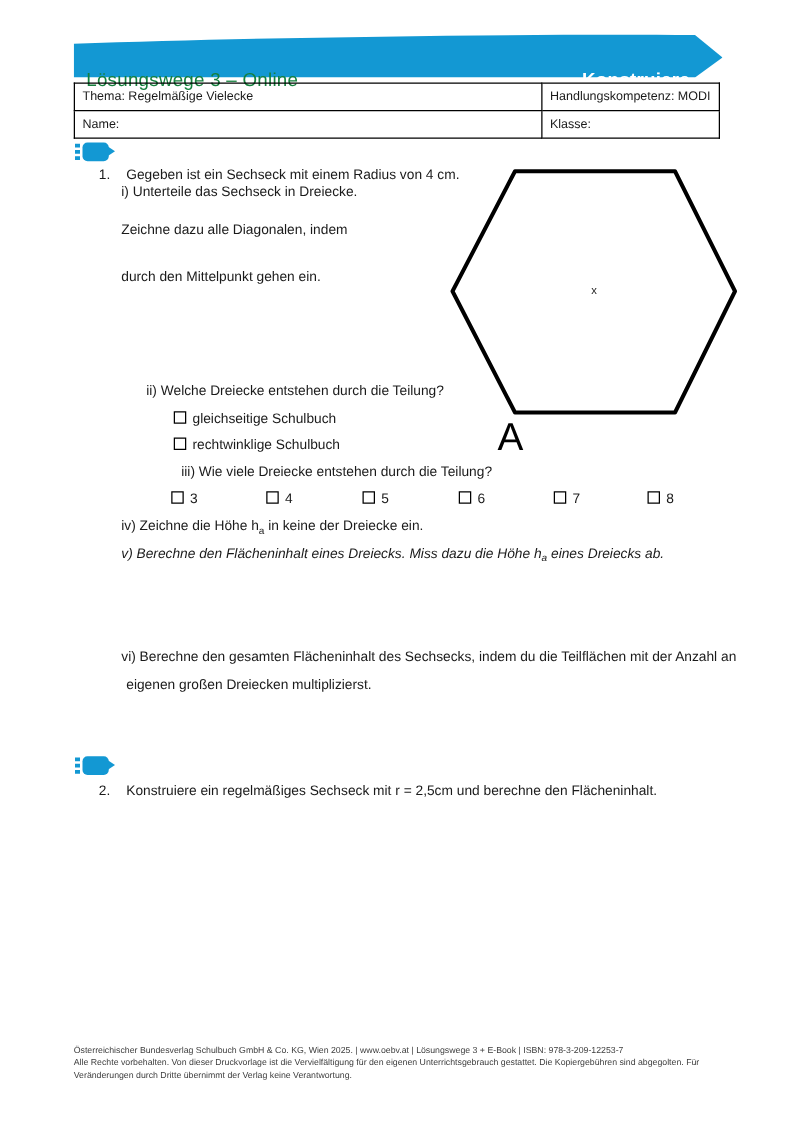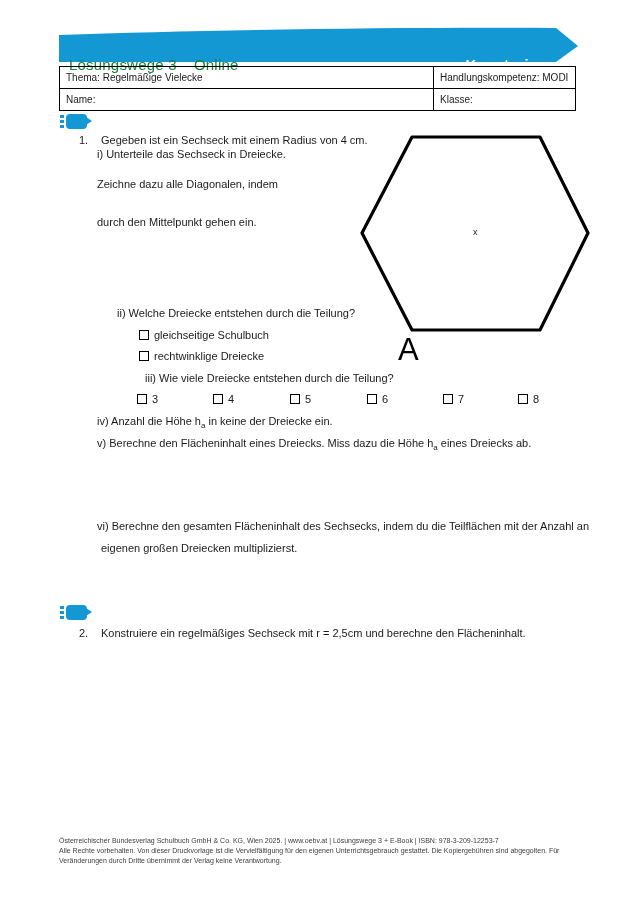--- a/index.html
+++ b/index.html
@@ -111,38 +111,38 @@
     <span class="hex-center-mark">x</span>
     <span class="hex-label">A</span>
   </div>
 
   <div class="line" style="left:97px;top:307px;padding-left:20px;">ii) Welche Dreiecke entstehen durch die Teilung?</div>
 
   <div class="line" style="left:139px;top:329px;">
     <span class="cbx"></span><span>gleichseitige Schulbuch</span>
   </div>
   <div class="line" style="left:139px;top:350px;">
-    <span class="cbx"></span><span>rechtwinklige Dreiecke</span>
+    <span class="cbx"></span><span>rechtwinklige Schulbuch</span>
   </div>
 
   <div class="line" style="left:97px;top:372px;margin-left:48px;">iii) Wie viele Dreiecke entstehen durch die Teilung?</div>
 
   <div class="line" style="left:0;top:393px;width:640px;height:14px;">
     <span class="cbx-item" style="left:137px;"><span class="cbx"></span><span>3</span></span>
     <span class="cbx-item" style="left:213px;"><span class="cbx"></span><span>4</span></span>
     <span class="cbx-item" style="left:290px;"><span class="cbx"></span><span>5</span></span>
     <span class="cbx-item" style="left:367px;"><span class="cbx"></span><span>6</span></span>
     <span class="cbx-item" style="left:443px;"><span class="cbx"></span><span>7</span></span>
     <span class="cbx-item" style="left:518px;"><span class="cbx"></span><span>8</span></span>
   </div>
 
   <div class="line" style="left:97px;top:415px;">
-    <span>iv) Anzahl die Höhe h</span><sub class="sm">a</sub><span> in keine der Dreiecke ein.</span>
+    <span>iv) Zeichne die Höhe h</span><sub class="sm">a</sub><span> in keine der Dreiecke ein.</span>
   </div>
-  <div class="line" style="left:97px;top:437px;">
+  <div class="line" style="left:97px;top:437px;font-style:italic;">
     <span>v) Berechne den Flächeninhalt eines Dreiecks. Miss dazu die Höhe h</span><sub class="sm">a</sub><span> eines Dreiecks ab.</span>
   </div>
 
   <div class="line" style="left:97px;top:520px;">vi) Berechne den gesamten Flächeninhalt des Sechsecks, indem du die Teilflächen mit der Anzahl an</div>
   <div class="line" style="left:101px;top:542px;">eigenen großen Dreiecken multiplizierst.</div>
 
   <div class="task-icon" style="left:60px;top:605px;">
     <span class="dots">
       <i style="background:#1398d3"></i>
         <i style="background:#1398d3"></i>

